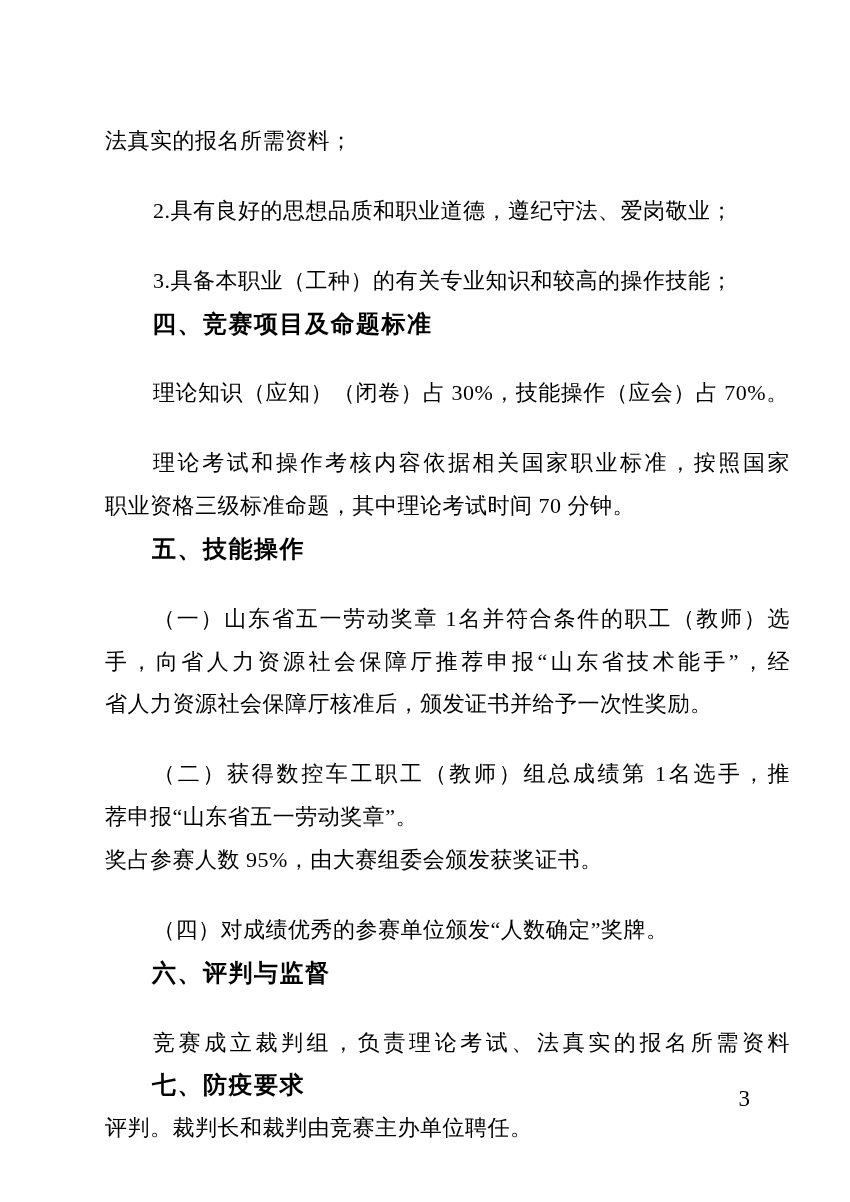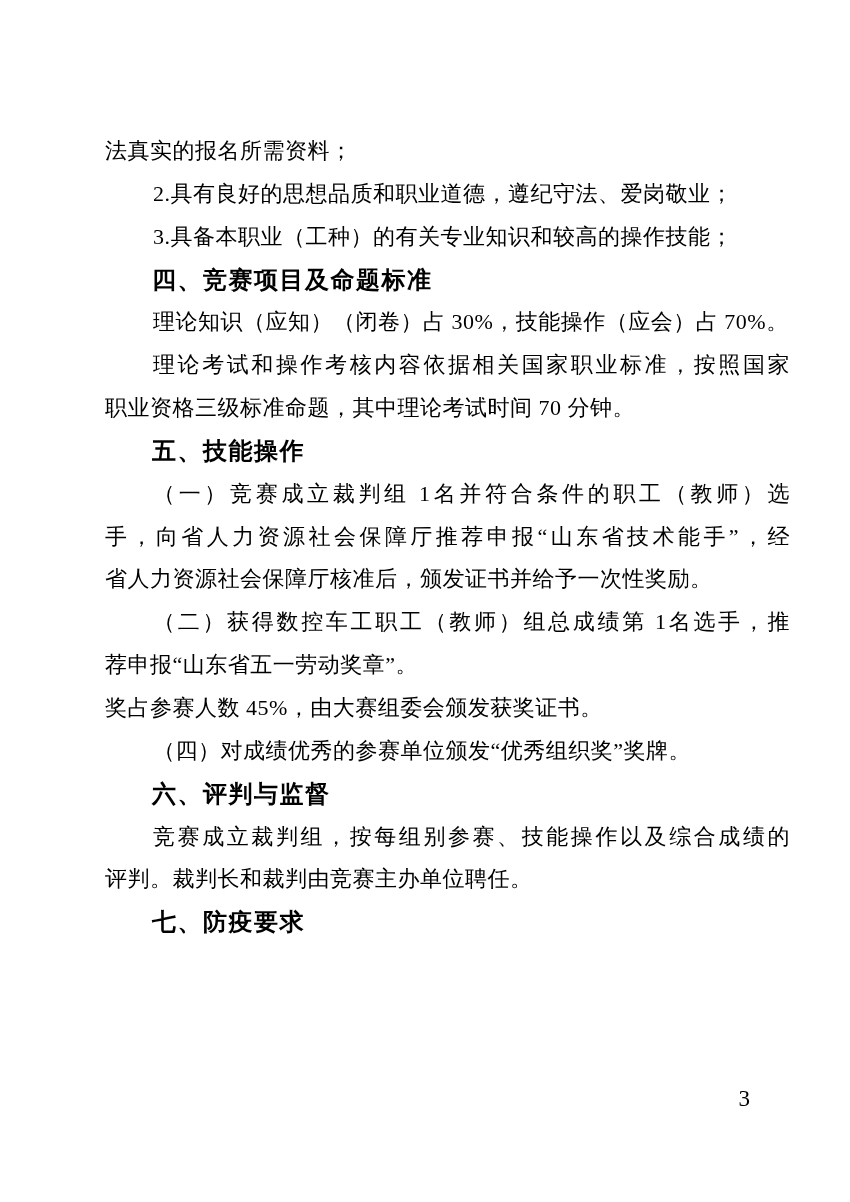--- a/index.html
+++ b/index.html
@@ -8,32 +8,32 @@
     width: 850px;
     height: 1202px;
     background: #ffffff;
     color: #000000;
     font-family: "Liberation Serif", serif;
     overflow: hidden;
   }
   .text-block {
     position: absolute;
     left: 105px;
-    top: 130px;
+    top: 120px;
     width: 685px;
   }
   .ln {
     font-size: 22px;
     line-height: 42.85px;
     height: 42.85px;
     text-align: left;
     text-align-last: left;
     letter-spacing: 0.5px;
   }
-  .ind { text-indent: 48px; }
+  .ind { text-indent: 48px; margin-top: 27px; }
   .just {
     text-align: justify;
     text-align-last: justify;
     text-justify: inter-character;
   }
   .head {
     font-family: "Liberation Sans", sans-serif;
     font-weight: bold;
     font-size: 24px;
     text-indent: 47px;
@@ -56,26 +56,26 @@
 <div class="page">
   <div class="text-block">
     <div class="ln">法真实的报名所需资料；</div>
     <div class="ln ind">2.具有良好的思想品质和职业道德，遵纪守法、爱岗敬业；</div>
     <div class="ln ind">3.具备本职业（工种）的有关专业知识和较高的操作技能；</div>
     <div class="ln head">四、竞赛项目及命题标准</div>
     <div class="ln ind">理论知识（应知）（闭卷）占 30%，技能操作（应会）占 70%。</div>
     <div class="ln ind just">理论考试和操作考核内容依据相关国家职业标准，按照国家</div>
     <div class="ln">职业资格三级标准命题，其中理论考试时间 70 分钟。</div>
     <div class="ln head">五、技能操作</div>
-    <div class="ln ind just">（一）竞赛成立裁判组 1名并符合条件的职工（教师）选</div>
+    <div class="ln ind just">（一）山东省五一劳动奖章 1名并符合条件的职工（教师）选</div>
     <div class="ln just">手，向省人力资源社会保障厅推荐申报“山东省技术能手”，经</div>
     <div class="ln">省人力资源社会保障厅核准后，颁发证书并给予一次性奖励。</div>
     <div class="ln ind just">（二）获得数控车工职工（教师）组总成绩第 1名选手，推</div>
     <div class="ln">荐申报“山东省五一劳动奖章”。</div>
-    <div class="ln">奖占参赛人数 45%，由大赛组委会颁发获奖证书。</div>
-    <div class="ln ind">（四）对成绩优秀的参赛单位颁发“优秀组织奖”奖牌。</div>
+    <div class="ln">奖占参赛人数 95%，由大赛组委会颁发获奖证书。</div>
+    <div class="ln ind">（四）对成绩优秀的参赛单位颁发“人数确定”奖牌。</div>
     <div class="ln head">六、评判与监督</div>
-    <div class="ln ind just">竞赛成立裁判组，按每组别参赛、技能操作以及综合成绩的</div>
+    <div class="ln ind just">竞赛成立裁判组，负责理论考试、法真实的报名所需资料</div>
+    <div class="ln head">七、防疫要求</div>
     <div class="ln">评判。裁判长和裁判由竞赛主办单位聘任。</div>
-    <div class="ln head">七、防疫要求</div>
   </div>
   <div class="pageno">3</div>
 </div>
 
 </body></html>

